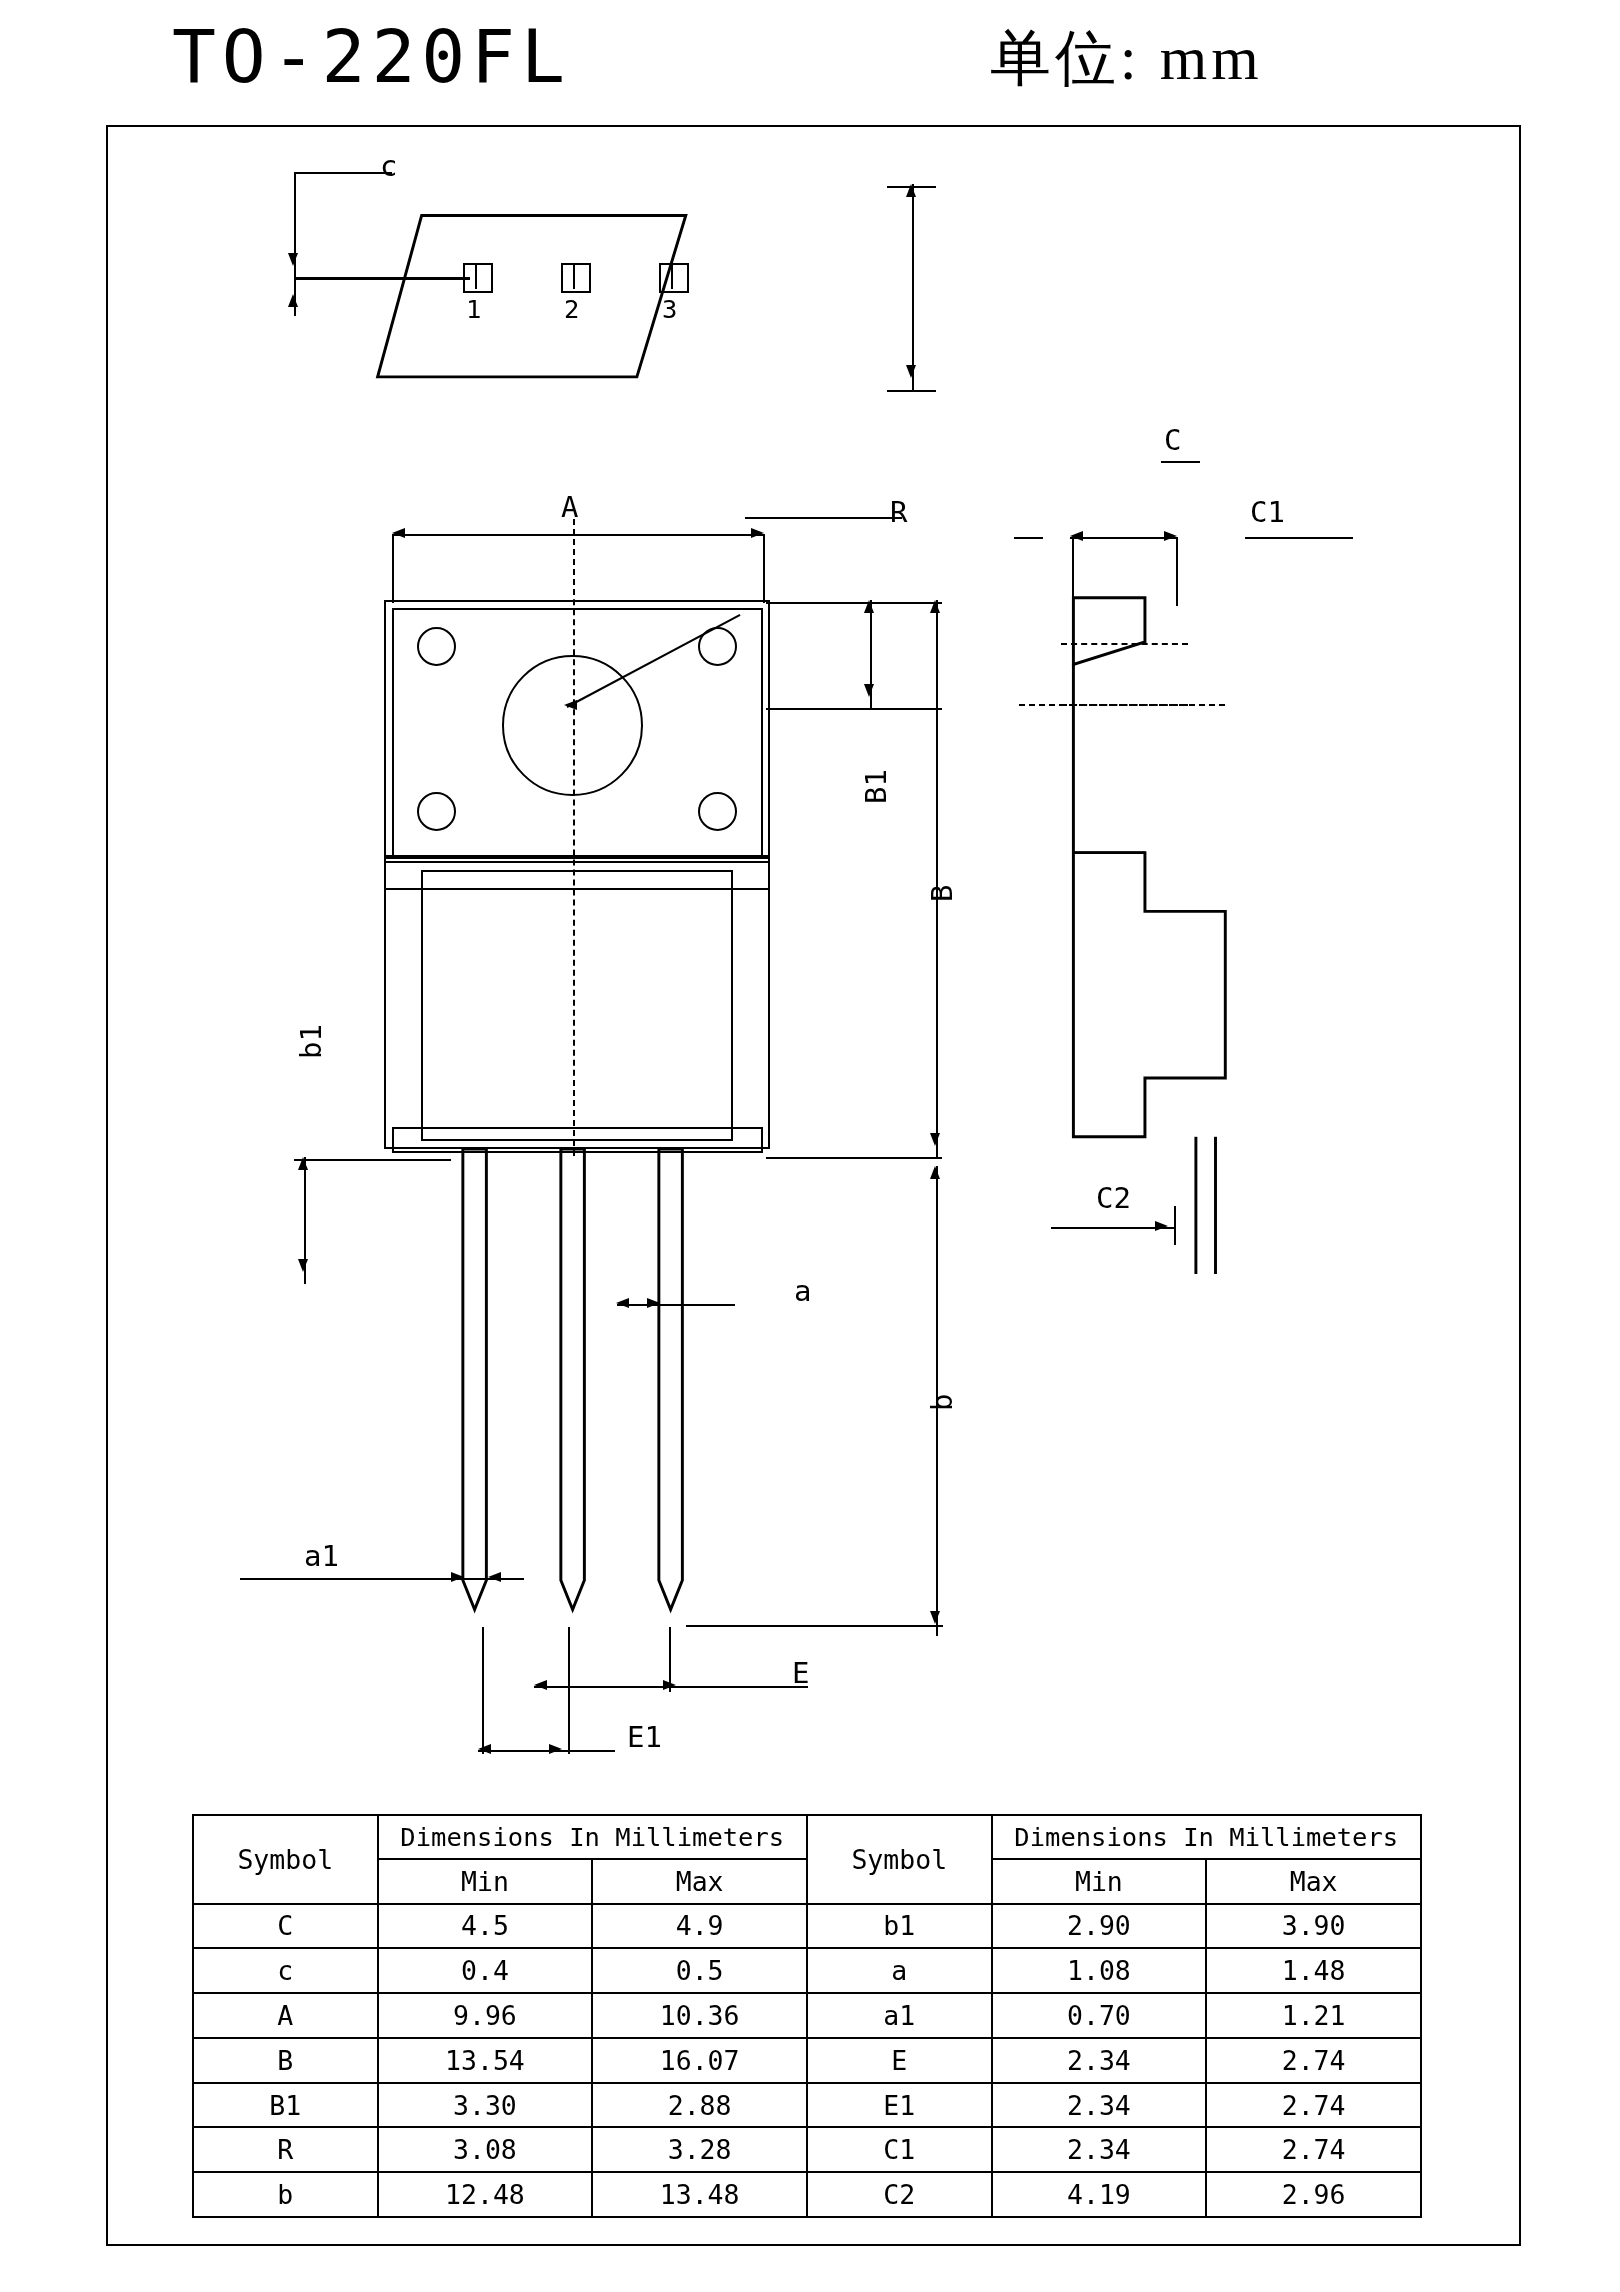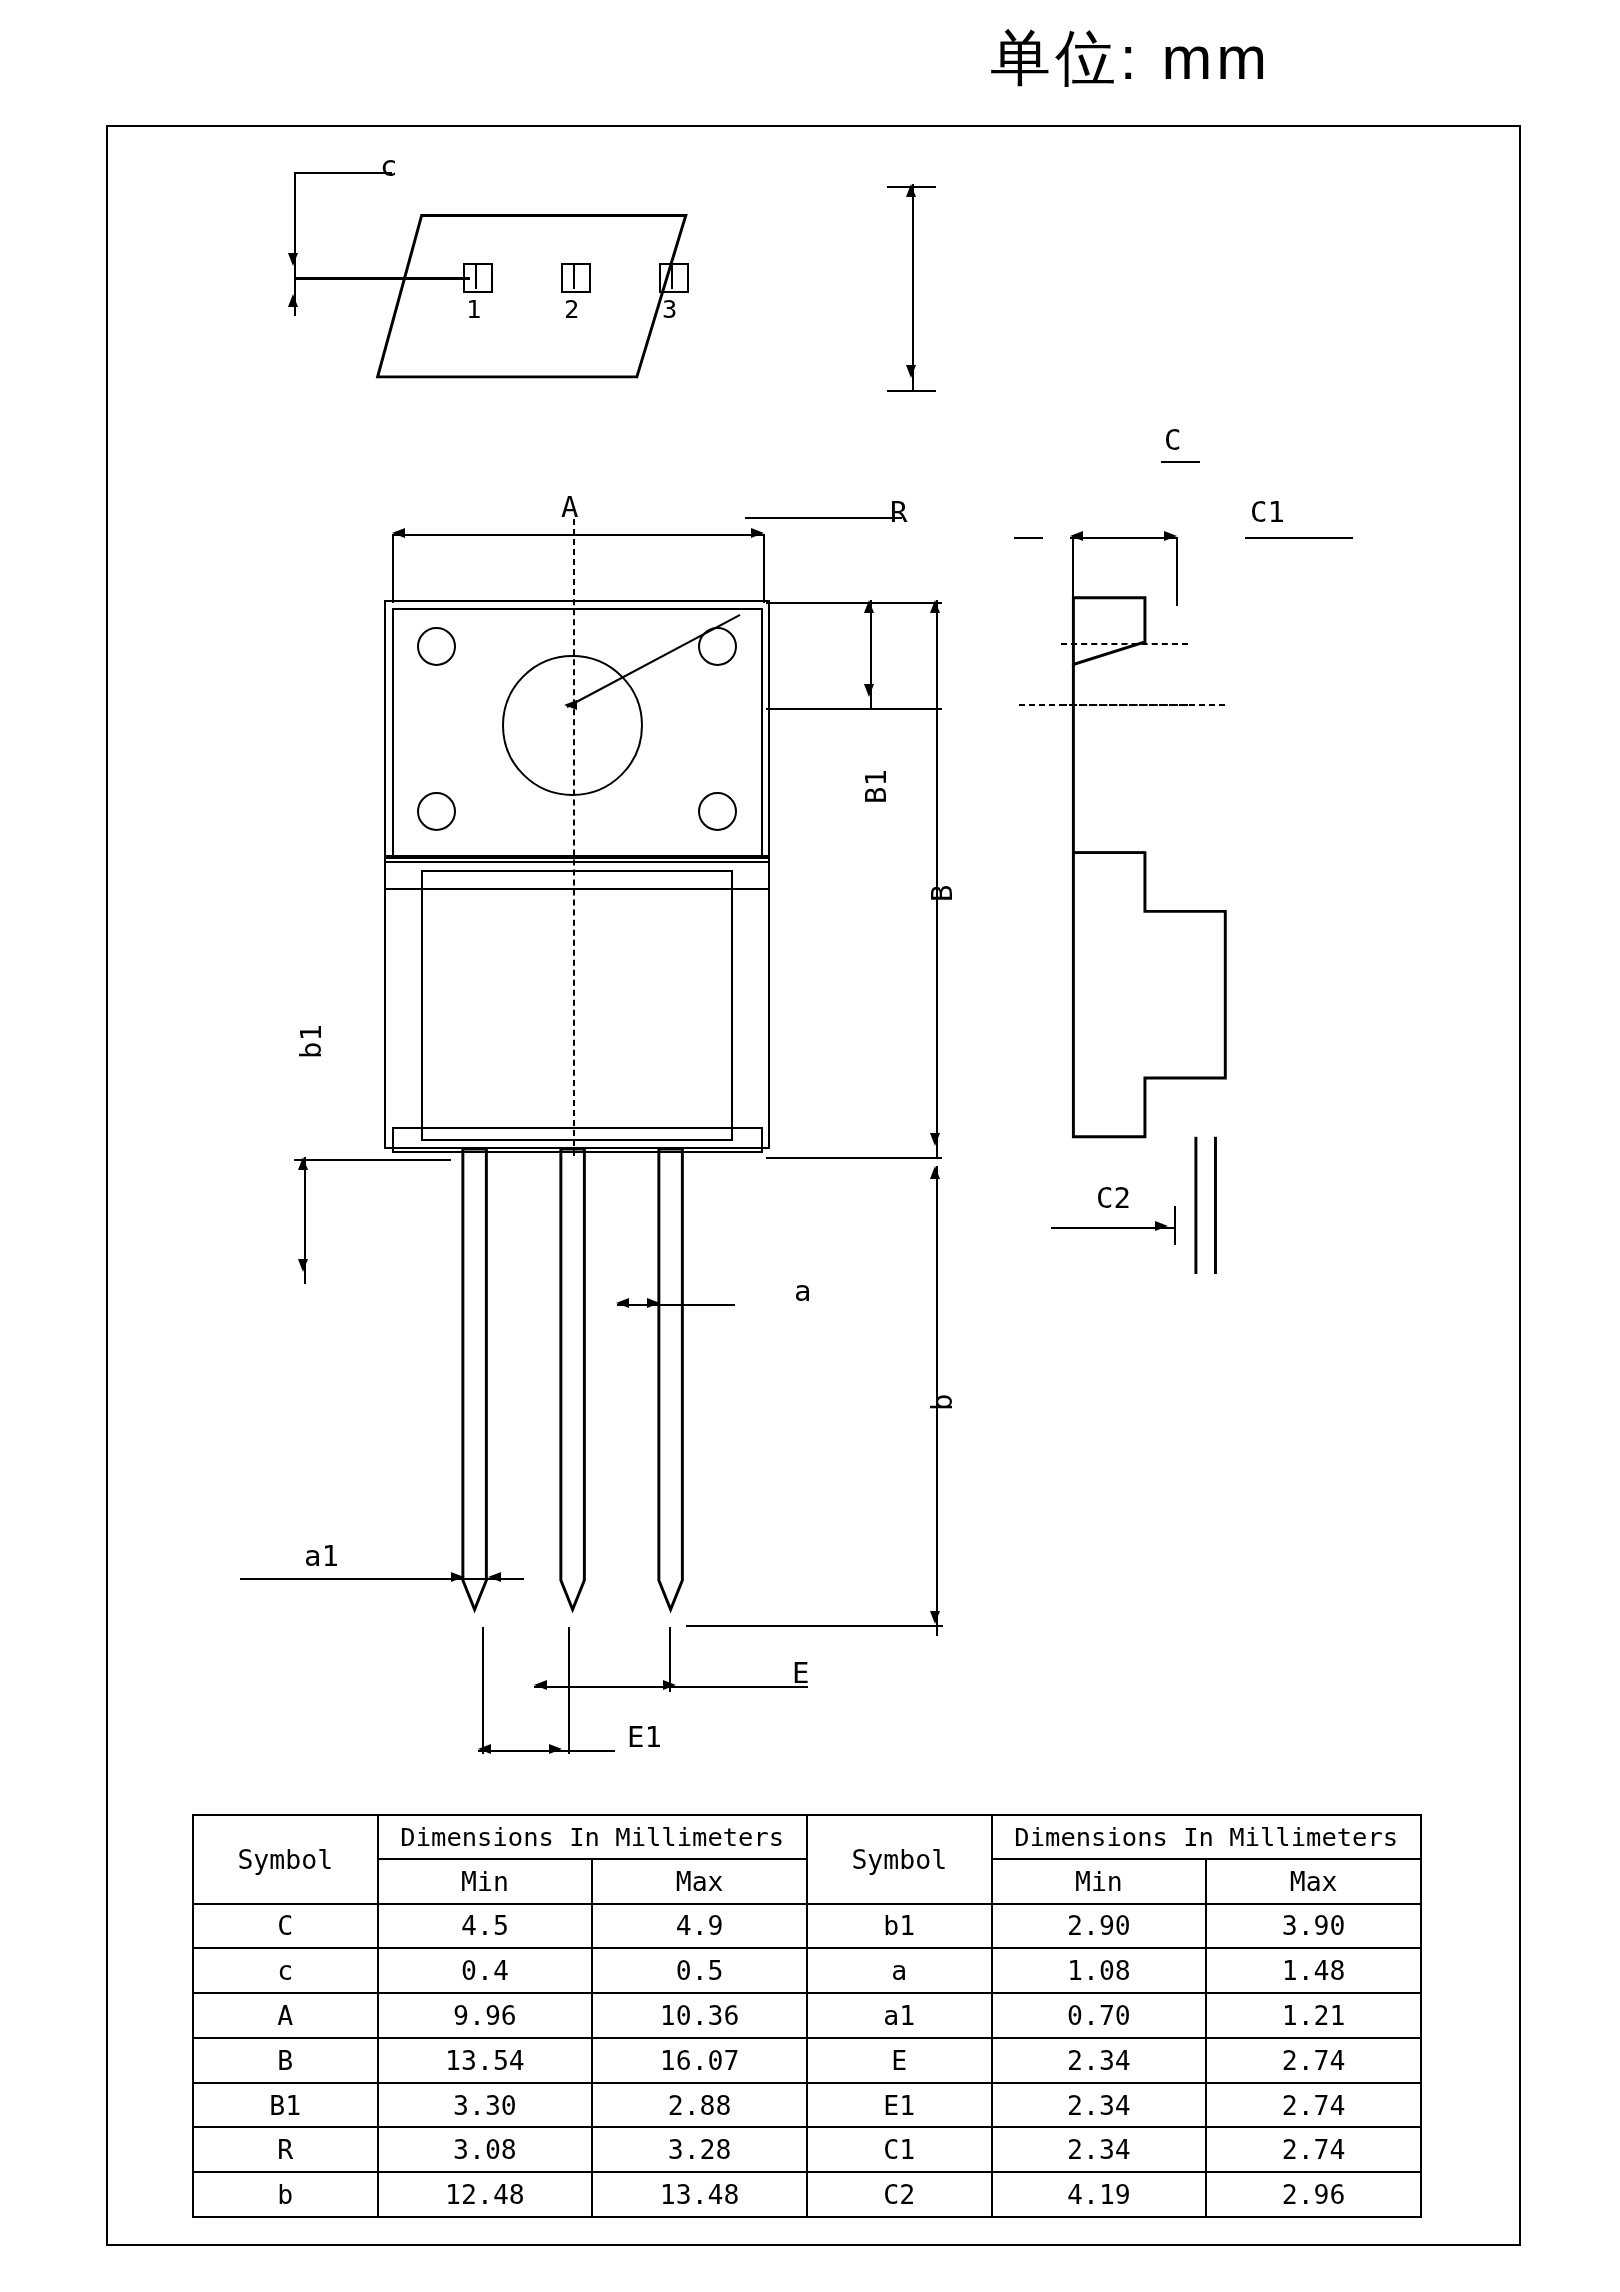--- a/index.html
+++ b/index.html
@@ -1,21 +1,21 @@
 <!DOCTYPE html>
 <html><head>
 <meta charset="utf-8">
 <style>
   html,body{margin:0;padding:0;background:#fff;}
   body{width:1620px;height:2293px;font-family:"DejaVu Sans Mono",monospace;color:#000;position:relative;overflow:hidden;}
   .sheet{position:absolute;left:0;top:0;width:1620px;height:2293px;}
 
   
   .title{position:absolute;left:172px;top:13.7px;font-size:73px;letter-spacing:5.9px;font-family:"DejaVu Sans Mono",monospace;}
-  .unit{position:absolute;left:990px;top:17.6px;font-size:61px;letter-spacing:3.9px;font-family:Liberation Sans, sans-serif;}
+  .unit{position:absolute;left:990px;top:17.6px;font-size:61px;letter-spacing:3.9px;font-family:Liberation Serif, serif;}
 
   
   .frame{position:absolute;left:106px;top:125px;width:1411px;height:2117px;border:2.9px solid #000;}
 
   
   .ln{position:absolute;background:#000;}
   .h{height:2px;}
   .v{width:2px;}
   .h3{height:2.9px;}
   .lbl{position:absolute;font-size:29px;font-family:"DejaVu Sans Mono",monospace;white-space:nowrap;}
@@ -39,20 +39,21 @@
   table td,table th{border:2px solid #000;text-align:center;font-weight:normal;font-size:26.5px;padding:5.9px 2px;}
   .symcol{width:147px;}
   .valcol{width:172px;margin-top:36px;}
   .hdrspan{font-size:25.5px;}
 </style>
 </head>
 <body>
 
 <div class="sheet">
 
+  <div class="title">TO-220FL</div>
   <div class="unit">单位: mm</div>
 
   <div class="frame"></div>
 
   <div>
 
     <svg width="608" height="225" style="position:absolute;left:372px;top:191px;" viewBox="0 0 620 230">
       <polygon points="50,25 320,25 270,190 5,190" fill="none" stroke="#000" stroke-width="3"></polygon>
     </svg>
 

